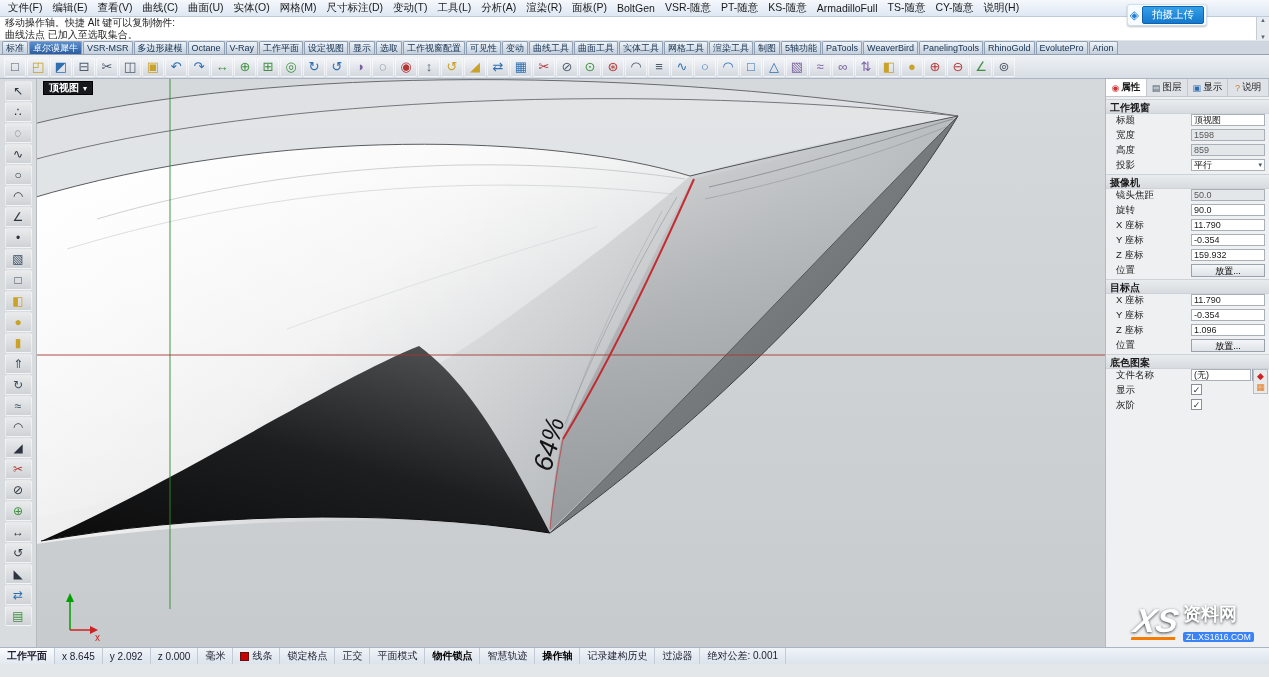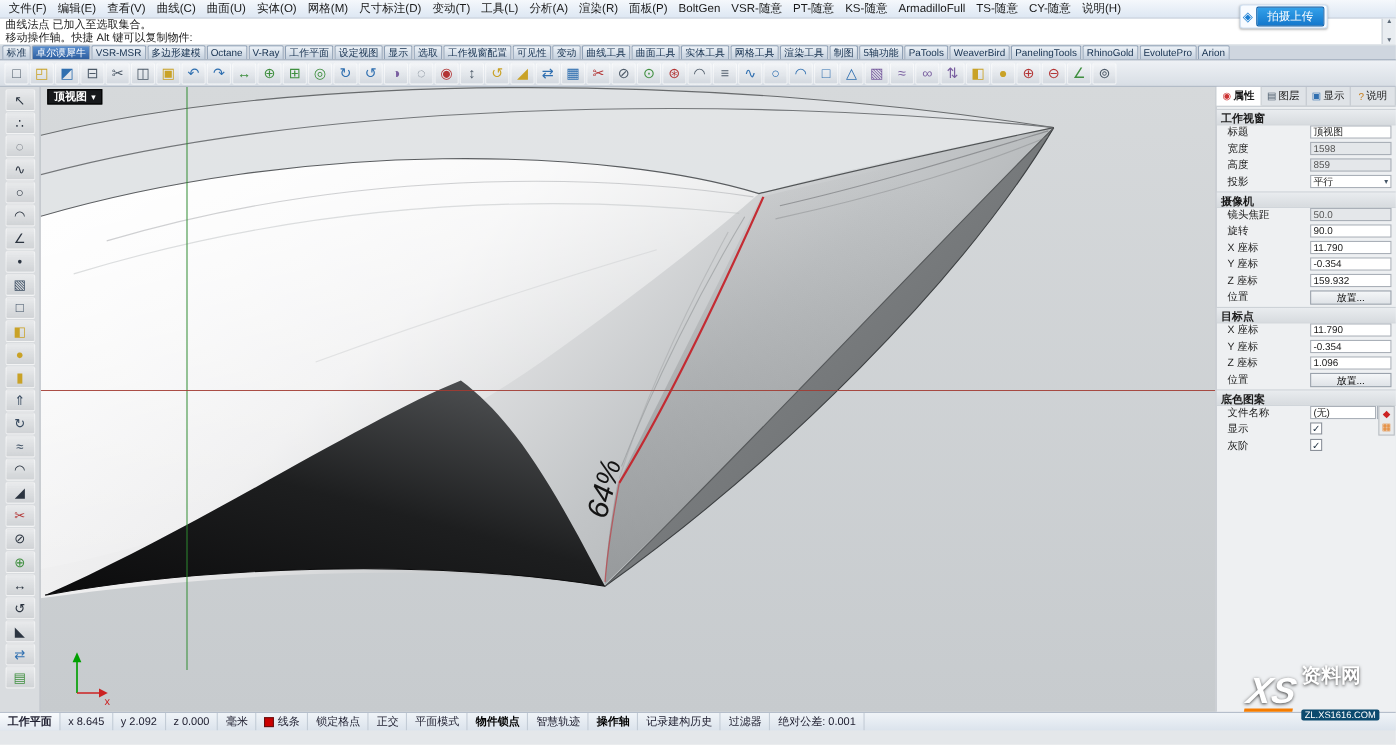--- a/index.html
+++ b/index.html
@@ -97,21 +97,21 @@
   .swatch { width:9px; height:9px; border:1px solid #611; display:inline-block; }
 
   
   .wm { position:absolute; left:890px; top:594px; z-index:55; display:flex; align-items:center; gap:8px; pointer-events:none; }
   .wm-text { font-size:25px; font-weight:bold; color:#fff; letter-spacing:1px;
     text-shadow:1px 1px 3px rgba(0,0,0,.65), -1px -1px 2px rgba(0,0,0,.3); }
   .site-badge { position:absolute; left:1134px; top:602px; z-index:56; display:flex; align-items:center; gap:5px; pointer-events:none; }
   .sb-logo { font-size:33px; font-weight:bold; font-style:italic; color:#fff; line-height:1;
     text-shadow:0 1px 3px rgba(0,0,0,.75); transform:skewX(-10deg); border-bottom:3px solid #f57c00; }
   .sb-name { font-size:18px; font-weight:bold; color:#fff; text-shadow:0 1px 3px rgba(0,0,0,.75); display:block; }
-  .sb-url { font-size:8.5px; color:#fff; background:#0c4a6e; padding:0 3px; border-radius:2px; margin-top:19px; display:inline-block; }
+  .sb-url { font-size:8.5px; color:#fff; background:#3b82f6; padding:0 3px; border-radius:2px; margin-top:6px; display:inline-block; }
 </style>
 </head>
 <body>
 
 <div id="app">
 
   <div class="menubar">
       <span class="menu-item">文件(F)</span>
       <span class="menu-item">编辑(E)</span>
       <span class="menu-item">查看(V)</span>
@@ -134,22 +134,22 @@
       <span class="menu-item">CY-随意</span>
       <span class="menu-item">说明(H)</span>
     </div>
 
   <div class="upload-wrap">
     <span class="upload-logo">◈</span>
     <button class="upload-btn">拍摄上传</button>
   </div>
 
   <div class="command">
+    <div class="cmd-line">移动操作轴。快捷 Alt 键可以复制物件:</div>
     <div class="cmd-line">曲线法点 已加入至选取集合。</div>
-    <div class="cmd-line">移动操作轴。快捷 Alt 键可以复制物件:</div>
     <div class="cmd-scroll">
       <span>▲</span>
       <span>▼</span>
     </div>
   </div>
 
   <div class="tabbar">
       <span class="tab">标准</span>
       <span class="tab active">卓尔谟犀牛</span>
       <span class="tab">VSR-MSR</span>

